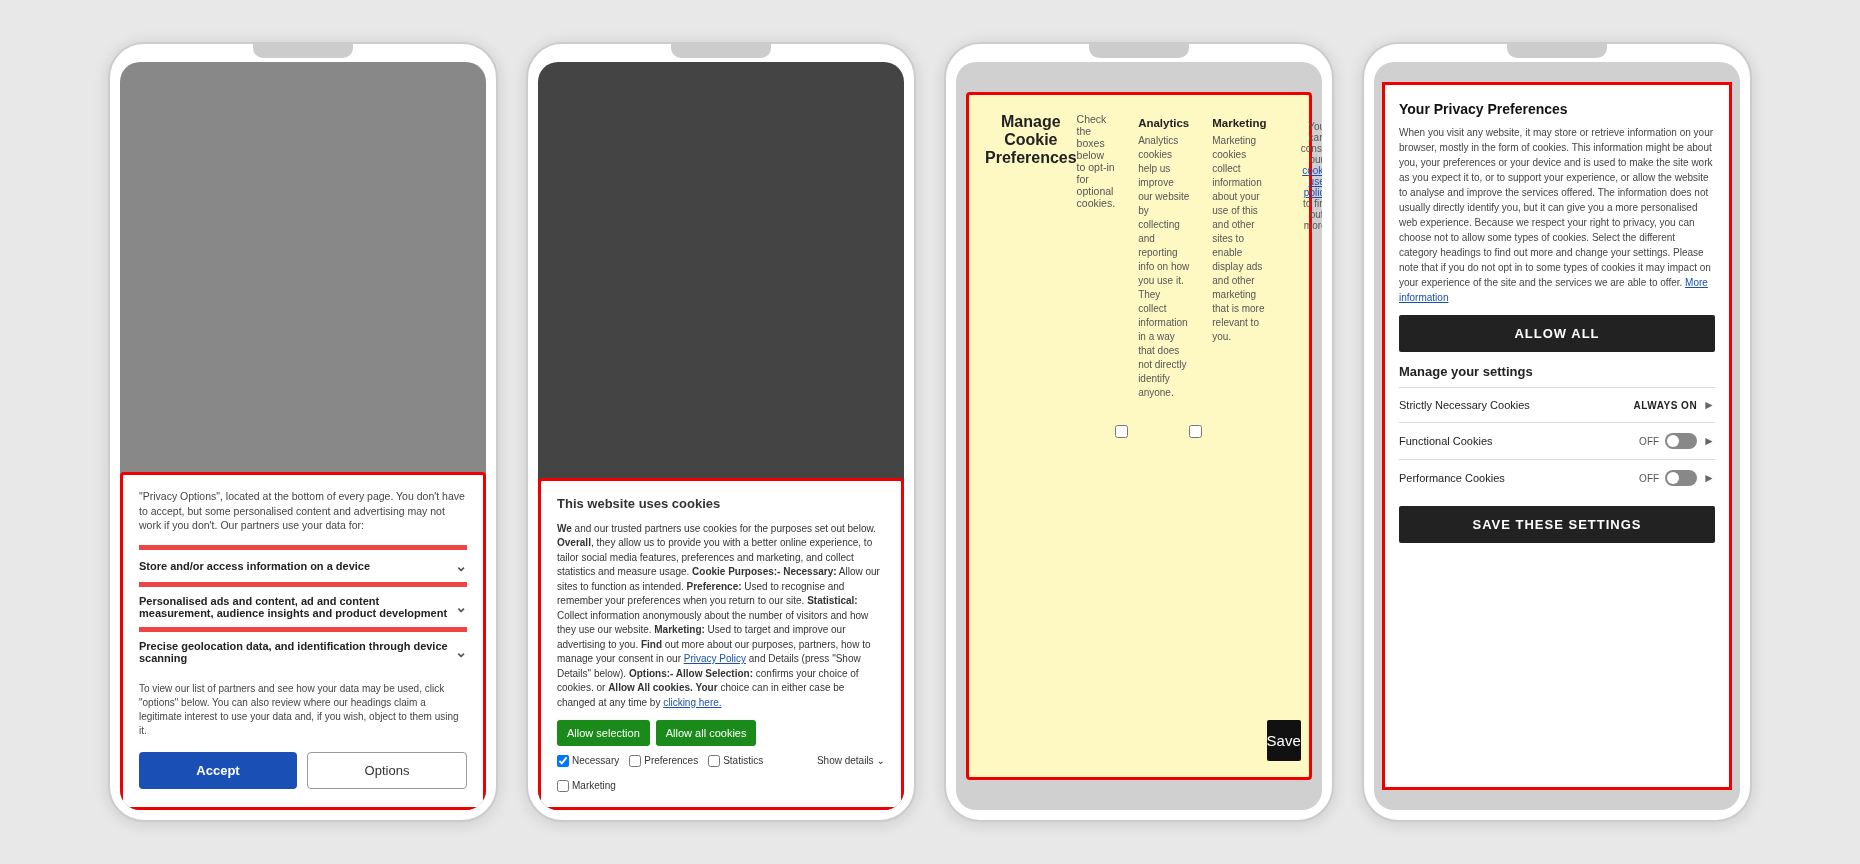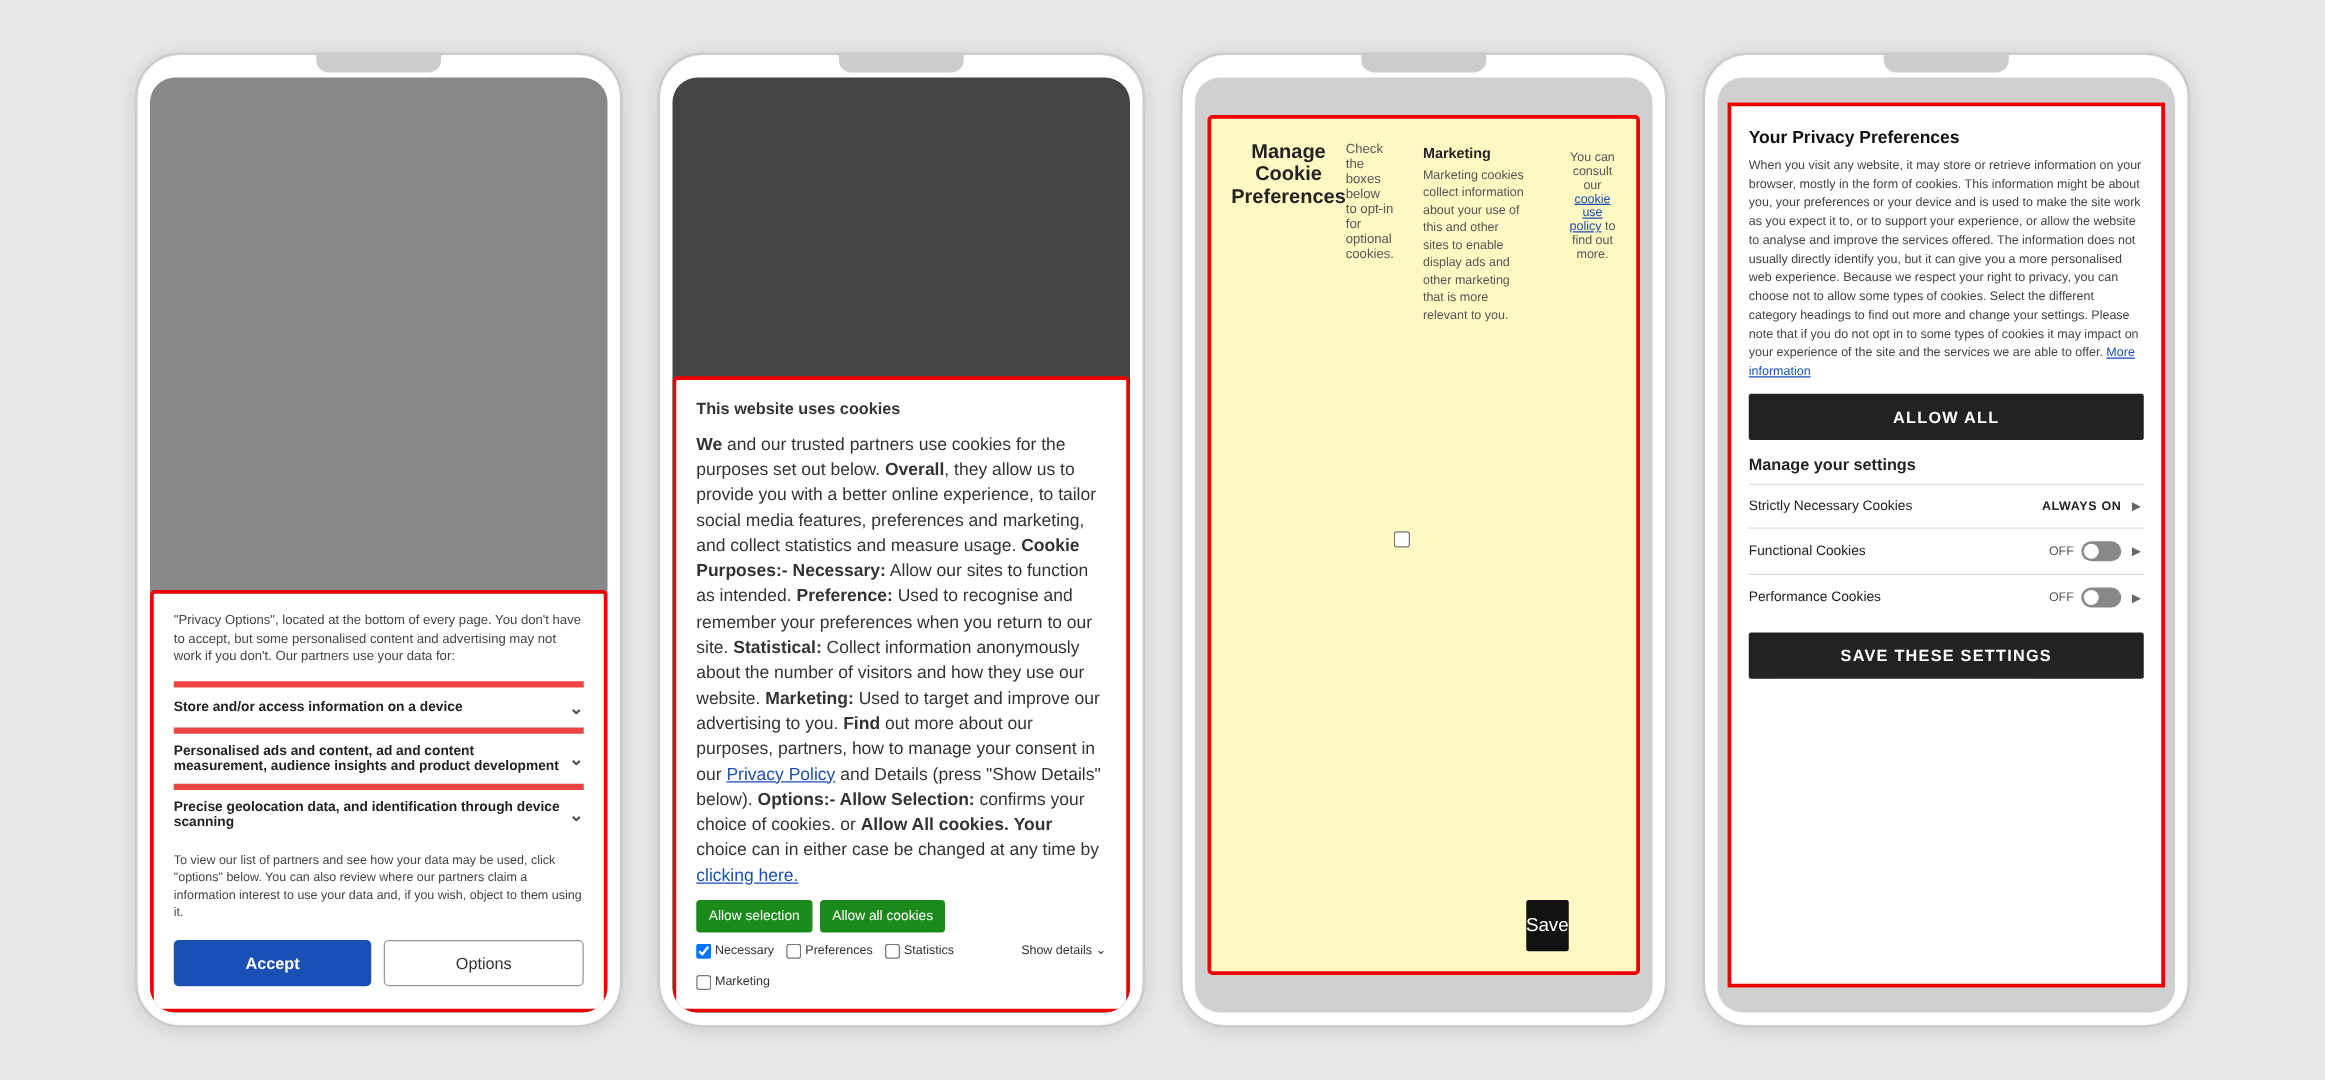--- a/index.html
+++ b/index.html
@@ -263,36 +263,36 @@
       <div class="phone1-option">
         <span>Personalised ads and content, ad and content measurement, audience insights and product development</span>
         <span class="chevron">⌄</span>
       </div>
 
       <div class="phone1-option">
         <span>Precise geolocation data, and identification through device scanning</span>
         <span class="chevron">⌄</span>
       </div>
 
-      <p class="phone1-footer-text">To view our list of partners and see how your data may be used, click "options" below. You can also review where our partners claim a information interest to use your data and, if you wish, object to them using it.</p>
+      <p class="phone1-footer-text">To view our list of partners and see how your data may be used, click "options" below. You can also review where our headings claim a legitimate interest to use your data and, if you wish, object to them using it.</p>
 
       <div class="phone1-btns">
         <button class="btn-accept">Accept</button>
         <button class="btn-options">Options</button>
       </div>
     </div>
   </div>
 </div>
 
 <div class="phone">
   <div class="phone-notch"></div>
   <div class="phone-screen phone2-screen">
     <div class="phone2-dialog red-border">
       <h3>This website uses cookies</h3>
-      <p style="font-size:14px;">
+      <p style="font-size:10px;">
         <strong>We</strong> and our trusted partners use cookies for the purposes set out below. <strong>Overall</strong>, they allow us to provide you with a better online experience, to tailor social media features, preferences and marketing, and collect statistics and measure usage. <strong>Cookie Purposes:-  Necessary:</strong> Allow our sites to function as intended. <strong>Preference:</strong> Used to recognise and remember your preferences when you return to our site. <strong>Statistical:</strong> Collect information anonymously about the number of visitors and how they use our website. <strong>Marketing:</strong> Used to target and improve our advertising to you. <strong>Find</strong> out more about our purposes, partners, how to manage your consent in our <span style="color:#1a4fb5;text-decoration:underline;cursor:pointer;">Privacy Policy</span> and Details (press "Show Details" below). <strong>Options:- Allow Selection:</strong> confirms your choice of cookies. or <strong>Allow All cookies.</strong> <strong>Your</strong> choice can in either case be changed at any time by <span style="color:#1a4fb5;text-decoration:underline;cursor:pointer;">clicking here.</span>
       </p>
 
       <div class="phone2-btns">
         <button class="btn-allow-sel">Allow selection</button>
         <button class="btn-allow-all">Allow all cookies</button>
       </div>
 
       <div class="phone2-checkboxes">
         <label>
@@ -320,20 +320,27 @@
   </div>
 </div>
 
 <div class="phone">
   <div class="phone-notch"></div>
   <div class="phone-screen phone3-screen">
     <div class="phone3-dialog red-border">
       <h2>Manage Cookie Preferences</h2>
       <p class="subtitle">Check the boxes below to opt-in for optional cookies.</p>
 
+      <div class="cookie-option">
+        <input type="checkbox" style="">
+        <div class="cookie-option-text">
+          <strong>Analytics</strong>
+          <p>Analytics cookies help us improve our website by collecting and reporting info on how you use it. They collect information in a way that does not directly identify anyone.</p>
+        </div>
+      </div>
 
 
       <div class="cookie-option">
         <input type="checkbox" style="">
         <div class="cookie-option-text">
           <strong>Marketing</strong>
           <p>Marketing cookies collect information about your use of this and other sites to enable display ads and other marketing that is more relevant to you.</p>
         </div>
       </div>
 

